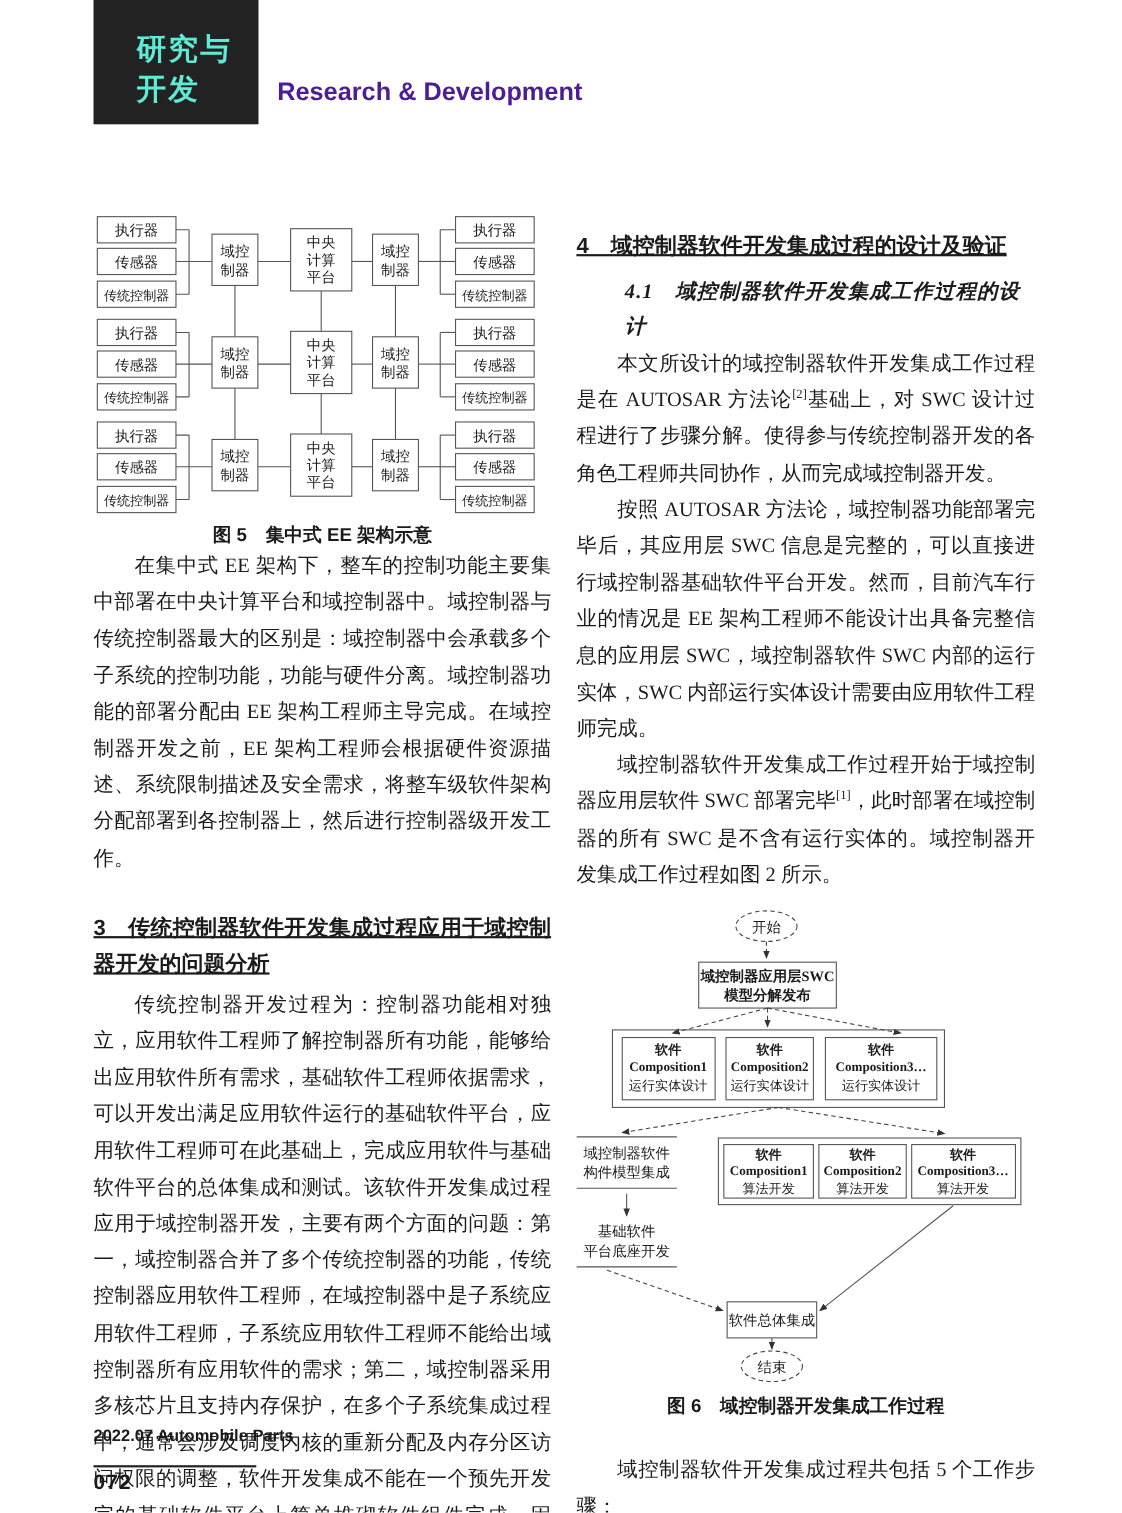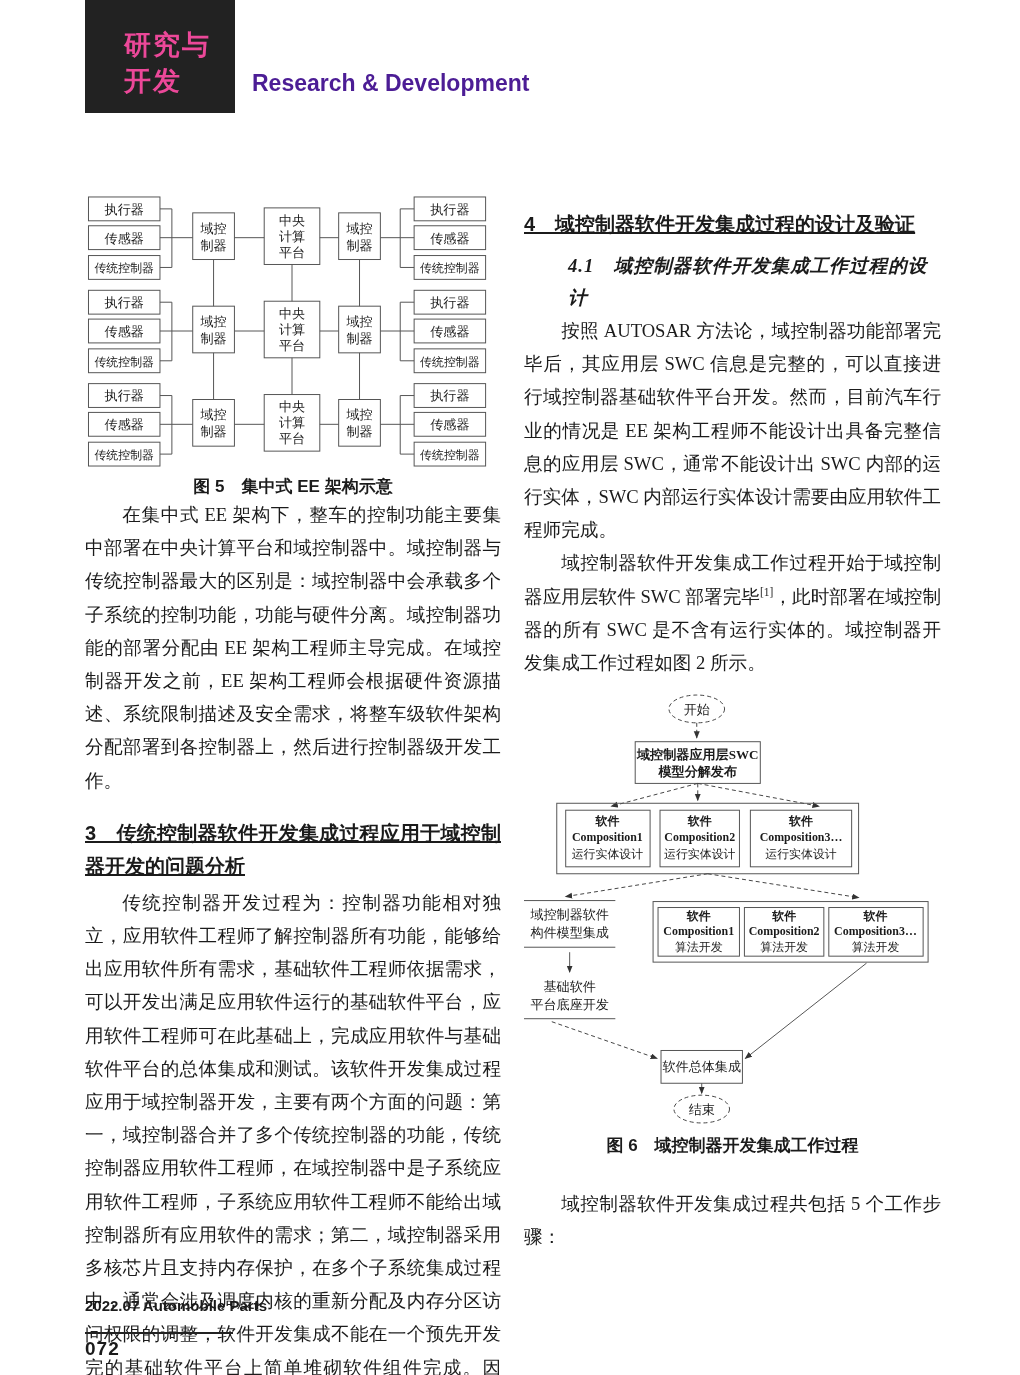--- a/index.html
+++ b/index.html
@@ -3,21 +3,21 @@
 <meta charset="utf-8">
 <style>
   html,body{margin:0;padding:0;background:#ffffff;}
   body{width:1020px;height:1375px;position:relative;overflow:hidden;
        font-family:"Liberation Serif","DejaVu Serif",serif;color:#1b1b1b;}
   .page{position:absolute;inset:0;background:#fff;}
 
   
   .hdr-box{position:absolute;left:85px;top:0;width:150px;height:113px;background:#222;
            display:flex;align-items:flex-end;justify-content:center;}
-  .hdr-cn{color:#ec4899;font-family:"Liberation Sans","DejaVu Sans",sans-serif;
+  .hdr-cn{color:#5eead4;font-family:"Liberation Sans","DejaVu Sans",sans-serif;
           font-weight:bold;font-size:27px;letter-spacing:2px;padding-bottom:14px;margin-left:39px;}
   .hdr-en{position:absolute;left:252px;top:70px;font-family:"Liberation Sans","DejaVu Sans",sans-serif;
           font-weight:bold;font-size:23px;color:#4c1d95;}
 
   
   .col{position:absolute;top:185px;}
   .col-left{left:85px;width:416px;}
   .col-right{left:524px;width:417px;}
 
   .para{font-size:18.6px;line-height:33.2px;text-align:justify;text-justify:inter-ideograph;
@@ -106,32 +106,33 @@
         <line class="ln" x1="207" y1="72" x2="207" y2="109"></line>
         <line class="ln" x1="207" y1="166" x2="207" y2="203"></line>
         <line class="ln" x1="275" y1="67" x2="275" y2="114"></line>
         <line class="ln" x1="275" y1="161" x2="275" y2="208"></line>
       </g>
     </svg>
     <div class="fig-caption">图 5　集中式 EE 架构示意</div>
 
     <p class="para" style="">在集中式 EE 架构下，整车的控制功能主要集中部署在中央计算平台和域控制器中。域控制器与传统控制器最大的区别是：域控制器中会承载多个子系统的控制功能，功能与硬件分离。域控制器功能的部署分配由 EE 架构工程师主导完成。在域控制器开发之前，EE 架构工程师会根据硬件资源描述、系统限制描述及安全需求，将整车级软件架构分配部署到各控制器上，然后进行控制器级开发工作。</p>
 
-    <h2 class="h-sec" style="margin-top:20px;">3　传统控制器软件开发集成过程应用于域控制器开发的问题分析</h2>
+    <h2 class="h-sec" style="margin-top:31px;">3　传统控制器软件开发集成过程应用于域控制器开发的问题分析</h2>
 
     <p class="para" style="margin-top:3px;">传统控制器开发过程为：控制器功能相对独立，应用软件工程师了解控制器所有功能，能够给出应用软件所有需求，基础软件工程师依据需求，可以开发出满足应用软件运行的基础软件平台，应用软件工程师可在此基础上，完成应用软件与基础软件平台的总体集成和测试。该软件开发集成过程应用于域控制器开发，主要有两个方面的问题：第一，域控制器合并了多个传统控制器的功能，传统控制器应用软件工程师，在域控制器中是子系统应用软件工程师，子系统应用软件工程师不能给出域控制器所有应用软件的需求；第二，域控制器采用多核芯片且支持内存保护，在多个子系统集成过程中，通常会涉及调度内核的重新分配及内存分区访问权限的调整，软件开发集成不能在一个预先开发完的基础软件平台上简单堆砌软件组件完成。因此，传统控制器集成开发过程不能应用于域控制器开发，域控制器开发需要统筹考虑各子系统的特性需求，并进行集成设计、</p>
   </div>
 
   <div class="col col-right">
 
     <h2 class="h-sec" style="margin-top:23px;">4　域控制器软件开发集成过程的设计及验证</h2>
     <h3 class="h-sub" style="margin-top:9px;margin-left:44px;">4.1　域控制器软件开发集成工作过程的设计</h3>
 
-
-    <p class="para">按照 AUTOSAR 方法论，域控制器功能部署完毕后，其应用层 SWC 信息是完整的，可以直接进行域控制器基础软件平台开发。然而，目前汽车行业的情况是 EE 架构工程师不能设计出具备完整信息的应用层 SWC，通常不能设计出 SWC 内部的运行实体，SWC 内部运行实体设计需要由应用软件工程师完成。</p>
+    <p class="para"><span>本文所设计的域控制器软件开发集成工作过程是在 AUTOSAR 方法论</span><sup class="ref">[2]</sup><span>基础上，对 SWC 设计过程进行了步骤分解。使得参与传统控制器开发的各角色工程师共同协作，从而完成域控制器开发。</span></p>
+
+    <p class="para">按照 AUTOSAR 方法论，域控制器功能部署完毕后，其应用层 SWC 信息是完整的，可以直接进行域控制器基础软件平台开发。然而，目前汽车行业的情况是 EE 架构工程师不能设计出具备完整信息的应用层 SWC，域控制器软件 SWC 内部的运行实体，SWC 内部运行实体设计需要由应用软件工程师完成。</p>
 
     <p class="para"><span>域控制器软件开发集成工作过程开始于域控制器应用层软件 SWC 部署完毕</span><sup class="ref">[1]</sup><span>，此时部署在域控制器的所有 SWC 是不含有运行实体的。域控制器开发集成工作过程如图 2 所示。</span></p>
 
     <svg width="417" height="437" viewBox="0 0 420 440" style="margin-top:12px;">
       <defs>
         <marker id="arr" markerWidth="9" markerHeight="8" refX="6.5" refY="3" orient="auto">
           <path d="M0,0 L7.5,3 L0,6 z" fill="#333"></path>
         </marker>
       </defs>
 

